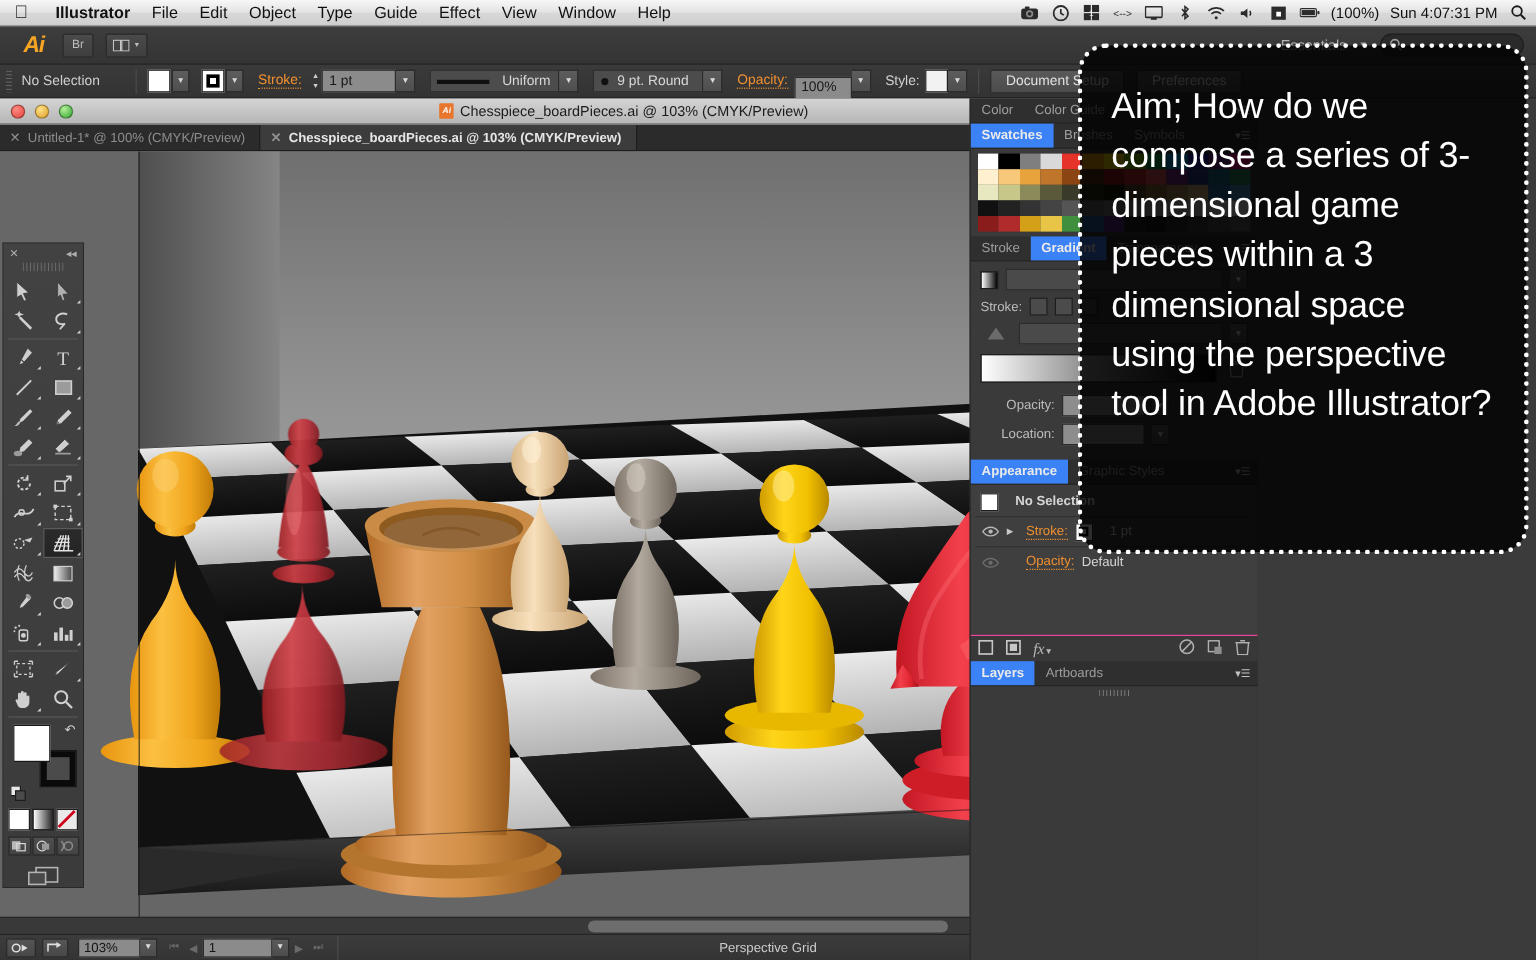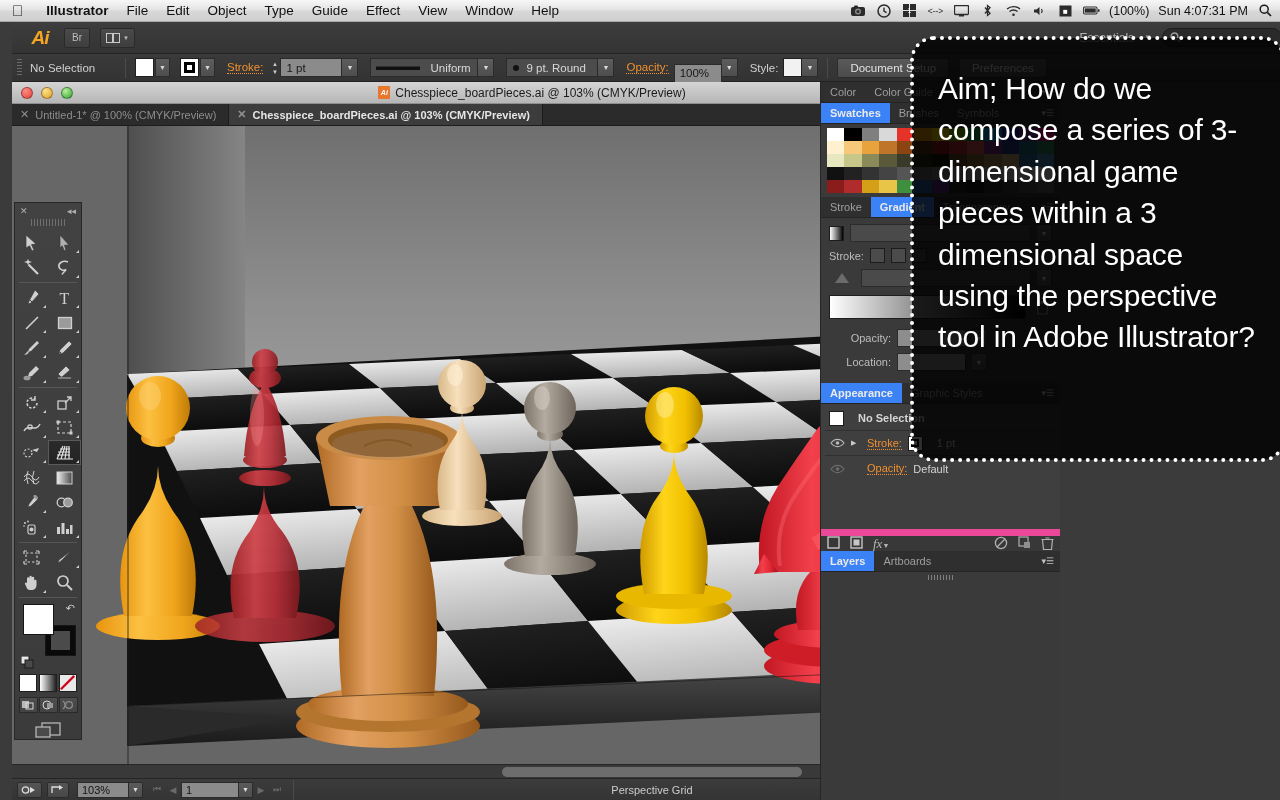--- a/index.html
+++ b/index.html
@@ -22,21 +22,21 @@
     z-index: 40;
   }
   .apple-logo { margin-left: 12px; margin-right: 14px; font-size: 15px; line-height: 1; color: #1a1a1a; }
   .mac-menu-item { padding: 0 9px; font-size: 13.5px; color: #111; white-space: nowrap; }
   .mac-menu-item.bold { font-weight: bold; }
   .macbar-right { margin-left: auto; display: flex; align-items: center; padding-right: 6px; gap: 9px; }
   .mac-status-icon { width: 17px; height: 15px; display: inline-flex; align-items: center; justify-content: center; color: #1c1c1c; }
   .mac-clock { font-size: 12.5px; color: #111; white-space: nowrap; }
 
   
-  .ai-frame { position: absolute; top: 22px; left: 12px; width: 1048px; height: 778px; background: #2e2e2e; }
+  .ai-frame { position: absolute; top: 22px; left: 0; width: 1048px; height: 778px; background: #2e2e2e; }
 
   
   .appbar {
     position: absolute; top: 0; left: 0; width: 1280px; height: 32px;
     background: linear-gradient(to bottom, #3d3d3d, #343434);
     border-bottom: 1px solid #232323;
     display: flex; align-items: center;
   }
   .ai-logo {
     margin-left: 14px; width: 28px; height: 22px;
@@ -216,21 +216,21 @@
   .inp.dk { background: #4a4a4a; color: #d5d5d5; }
   .inp-arrow { width: 15px; height: 18px; background: linear-gradient(to bottom,#5c5c5c,#4d4d4d); border: 1px solid #2b2b2b; border-left: none; display: flex; align-items: center; justify-content: center; color: #ddd; font-size: 7px; }
   .grad-bar { height: 24px; border: 1px solid #1e1e1e; background: linear-gradient(to right, #ffffff, #000000); }
   .appear-row { display: flex; align-items: center; height: 25px; border-bottom: 1px solid #303030; padding: 0 4px; gap: 6px; font-size: 11px; color: #d5d5d5; }
   .eye { width: 16px; display: flex; align-items: center; justify-content: center; color: #b8b8b8; font-size: 11px; }
   .eye.dim { color: #6d6d6d; }
   .tri { width: 10px; color: #c9c9c9; font-size: 7px; }
   .mini-sw { width: 15px; height: 15px; border: 1px solid #1c1c1c; background: #fff; }
   .mini-sw.k { background: #fff; display: flex; align-items: center; justify-content: center; }
   .mini-sw.k i { width: 8px; height: 8px; border: 2px solid #000; background: #fff; }
-  .panel-footer { display: flex; align-items: center; height: 22px; background: #383838; border-top: 7px solid #ec4899; padding: 0 6px; gap: 10px; color: #b6b6b6; font-size: 11px; }
+  .panel-footer { display: flex; align-items: center; height: 22px; background: #383838; border-top: 1px solid #ec4899; padding: 0 6px; gap: 10px; color: #b6b6b6; font-size: 11px; }
 
   
   .overlay {
     position: absolute; left: 900px; top: 16px; width: 372px; height: 422px;
     background: rgba(0,0,0,0.82);
     border-radius: 22px;
     z-index: 60;
     padding: 30px 24px 0 26px;
   }
   .overlay::before {

